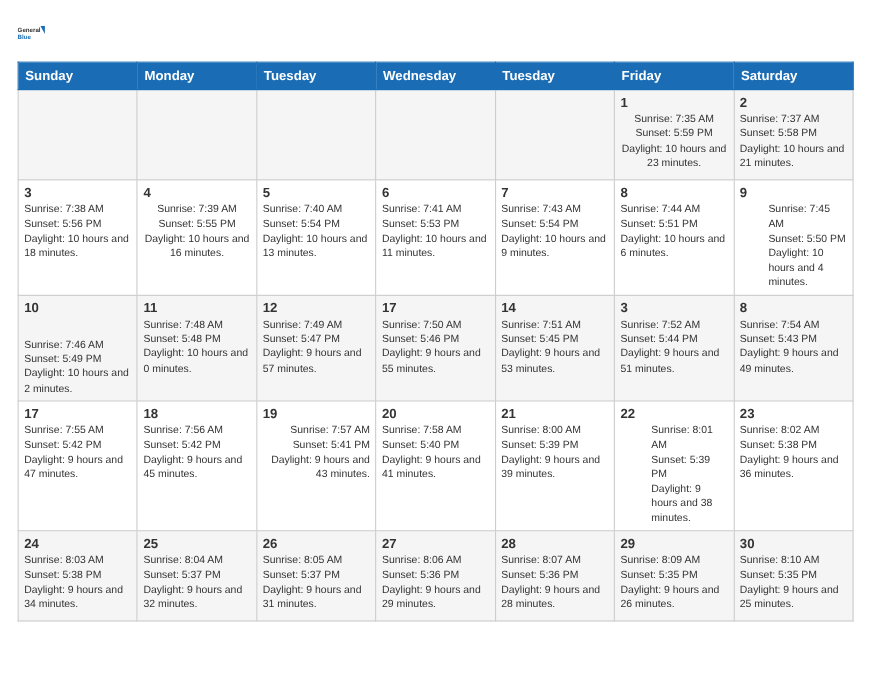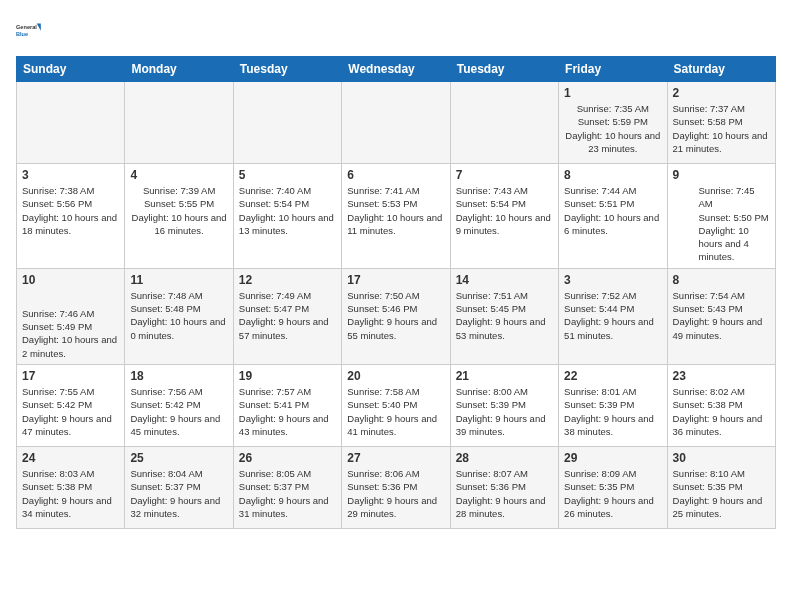--- a/index.html
+++ b/index.html
@@ -217,39 +217,39 @@
 Daylight: 9 hours and 47 minutes.</div>
         </td>
         <td>
           <span class="day-number">18</span>
           <div class="cell-text" style="white-space: pre-line;">Sunrise: 7:56 AM
 Sunset: 5:42 PM
 Daylight: 9 hours and 45 minutes.</div>
         </td>
         <td>
           <span class="day-number">19</span>
-          <div class="cell-text" style="white-space: pre-line;">Sunrise: 7:57 AM
+          <div class="cell-text" style="white-space: pre-line; text-align: right;">Sunrise: 7:57 AM
 Sunset: 5:41 PM
 Daylight: 9 hours and 43 minutes.</div>
         </td>
         <td>
           <span class="day-number">20</span>
           <div class="cell-text" style="white-space: pre-line;">Sunrise: 7:58 AM
 Sunset: 5:40 PM
 Daylight: 9 hours and 41 minutes.</div>
         </td>
         <td>
           <span class="day-number">21</span>
           <div class="cell-text" style="white-space: pre-line;">Sunrise: 8:00 AM
 Sunset: 5:39 PM
 Daylight: 9 hours and 39 minutes.</div>
         </td>
         <td>
           <span class="day-number">22</span>
-          <div class="cell-text" style="white-space: pre-line;">Sunrise: 8:01 AM
+          <div class="cell-text" style="white-space: pre-line; margin-left: 28px;">Sunrise: 8:01 AM
 Sunset: 5:39 PM
 Daylight: 9 hours and 38 minutes.</div>
         </td>
         <td>
           <span class="day-number">23</span>
           <div class="cell-text" style="white-space: pre-line;">Sunrise: 8:02 AM
 Sunset: 5:38 PM
 Daylight: 9 hours and 36 minutes.</div>
         </td>
       </tr>

